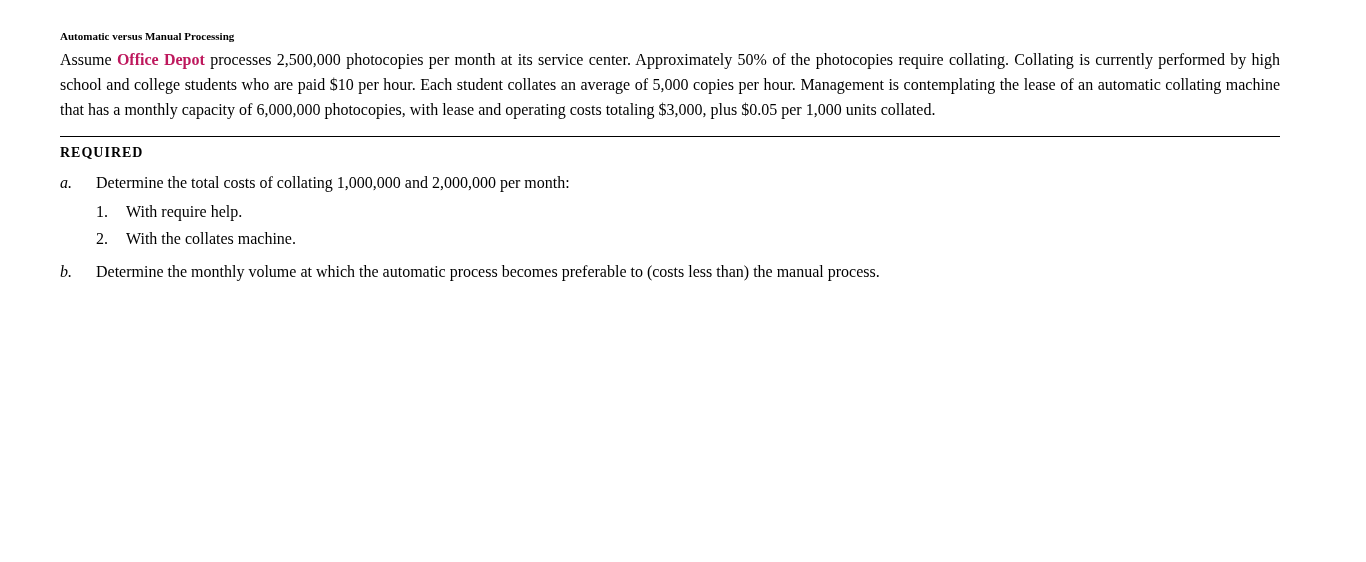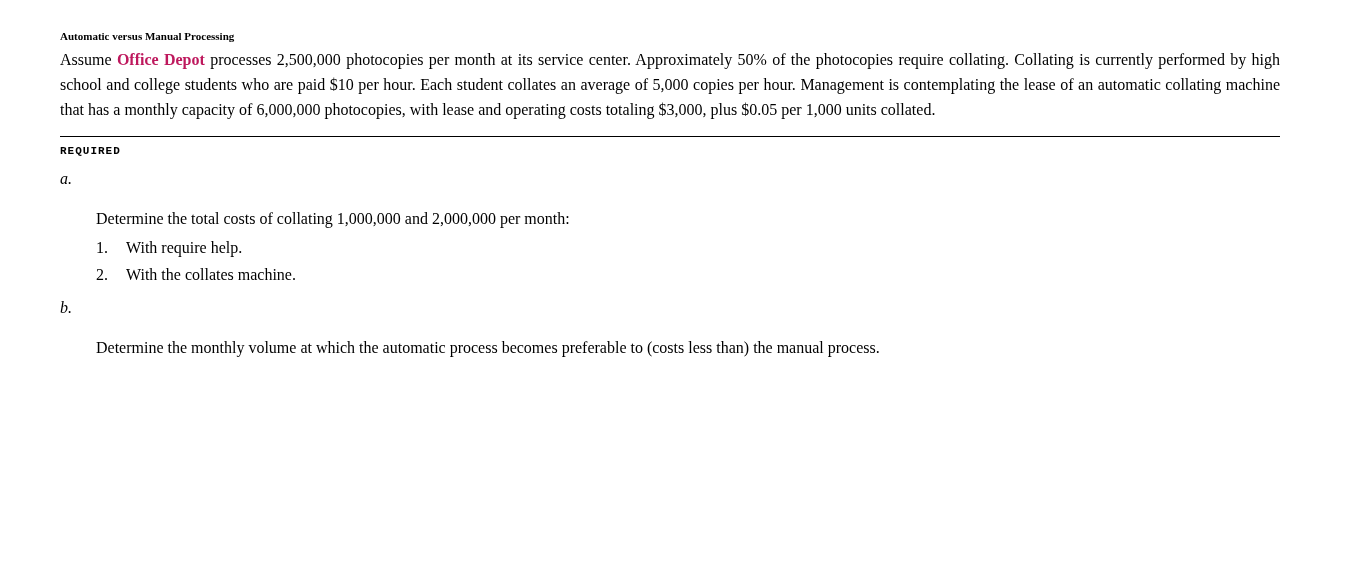--- a/index.html
+++ b/index.html
@@ -39,23 +39,23 @@
       font-weight: bold;
     }
 
     .divider {
       border: none;
       border-top: 1px solid #000;
       margin: 14px 0 8px 0;
     }
 
     .required-heading {
-      font-family: Liberation Mono, monospace;
+      font-family: Liberation Serif, serif;
       font-weight: bold;
-      font-size: 11px;
+      font-size: 14px;
       letter-spacing: 1px;
       margin-bottom: 10px;
     }
 
     .required-list {
       list-style: none;
       padding: 0;
       margin: 0;
     }
 
@@ -68,21 +68,20 @@
     }
 
     .required-list > li .label {
       min-width: 36px;
       font-style: italic;
       padding-right: 4px;
     }
 
     .required-list > li .content {
       flex: 1;
-      margin-top: 40px;
     }
 
     .sub-list {
       list-style: none;
       padding: 0;
       margin: 4px 0 0 0;
     }
 
     .sub-list li {
       display: flex;

